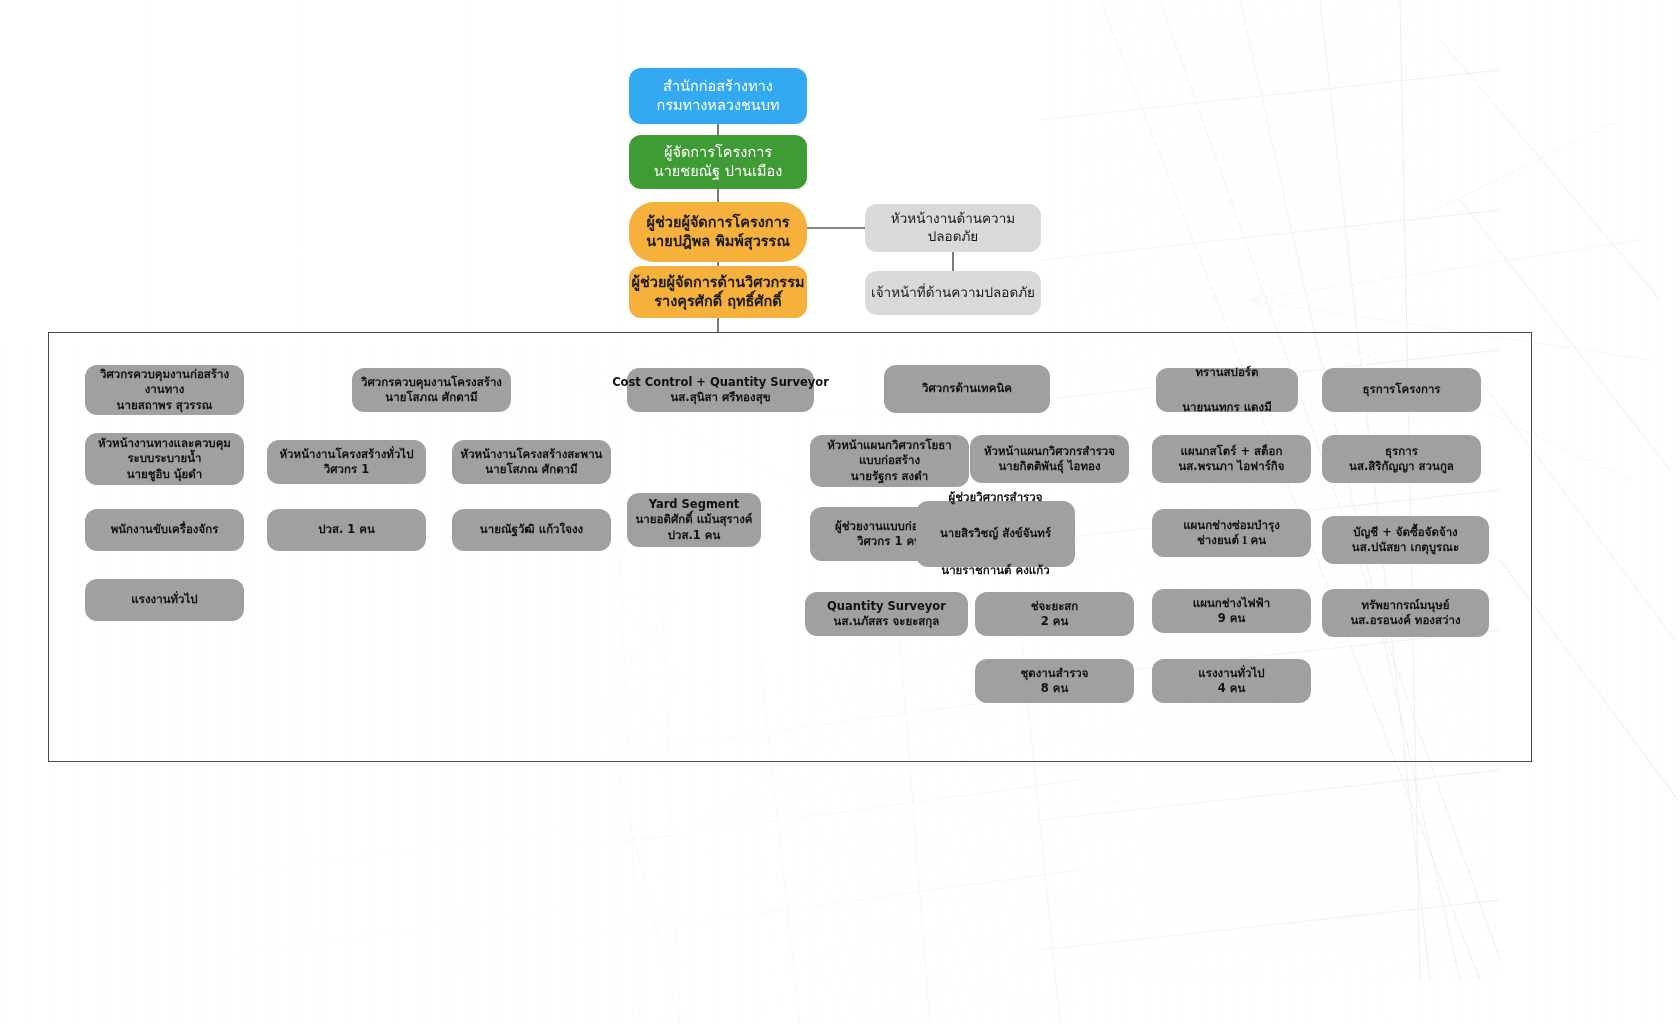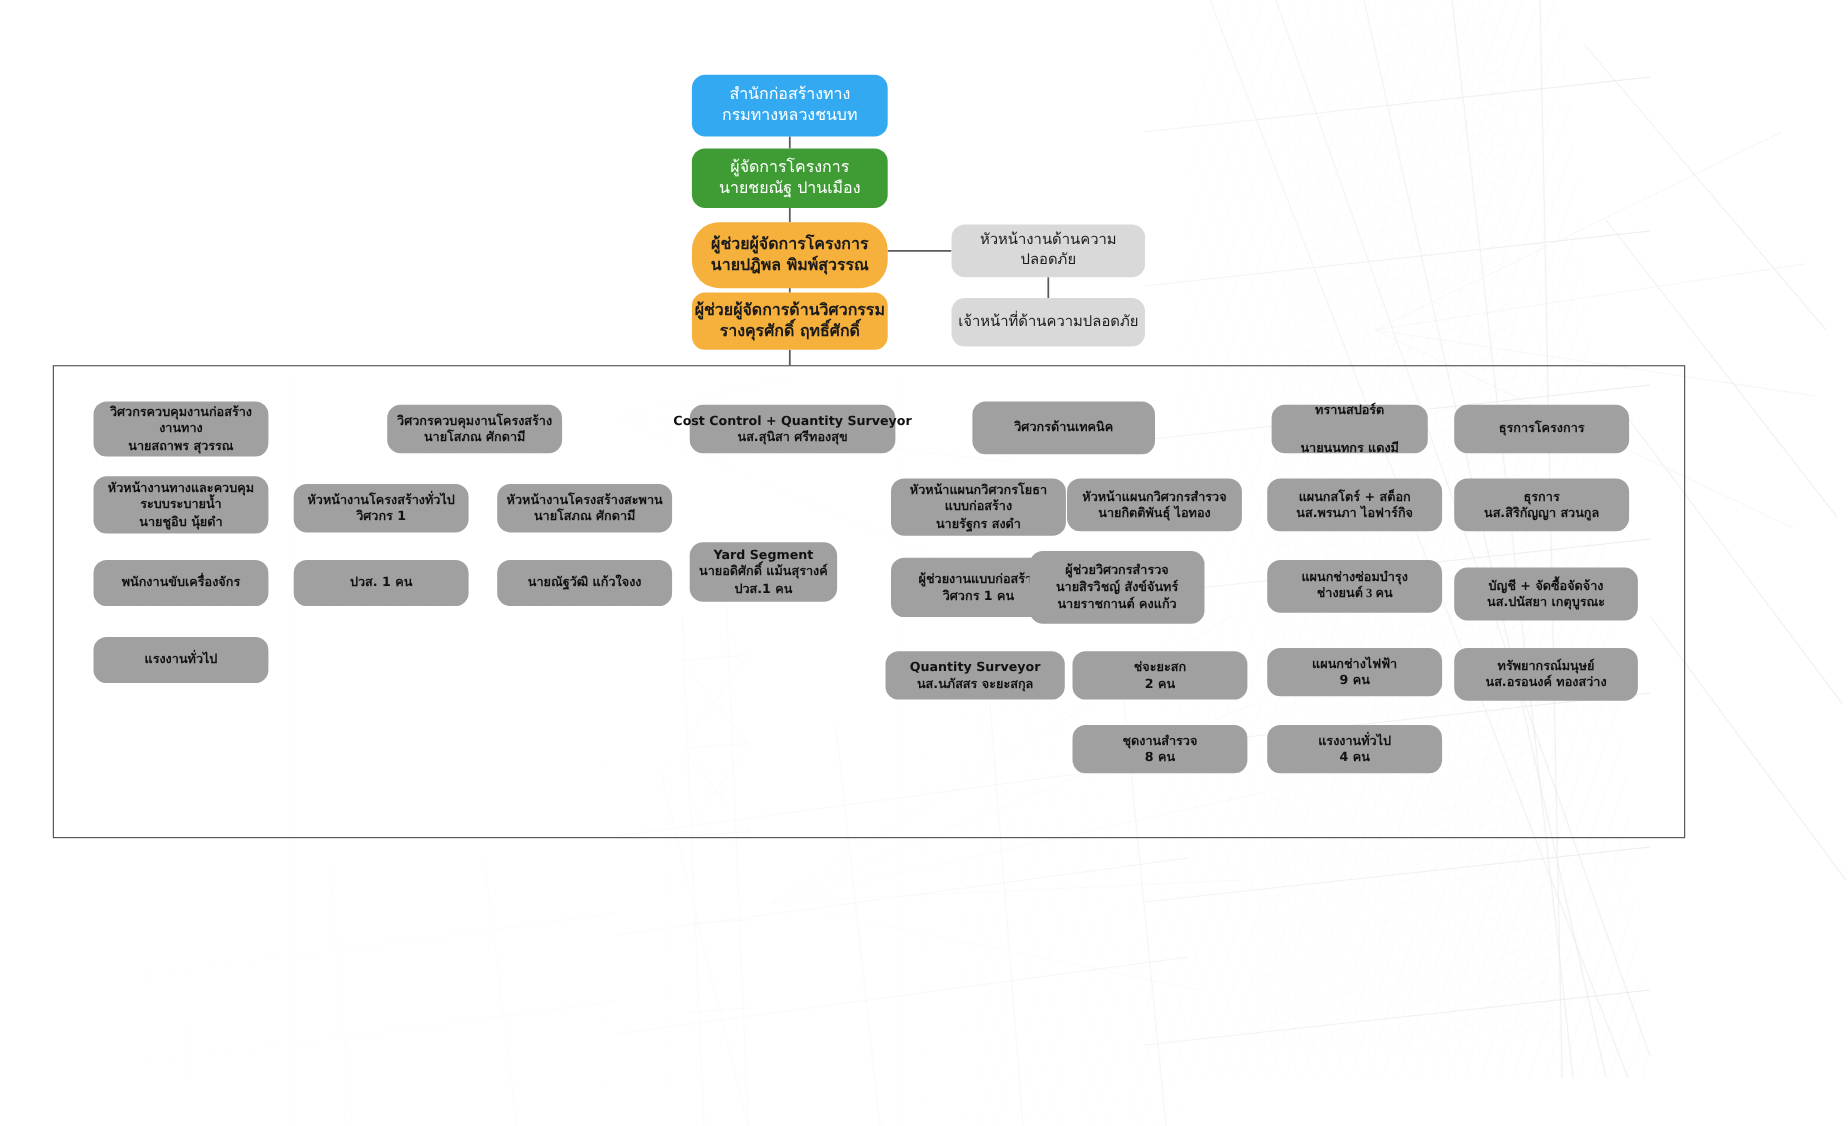--- a/index.html
+++ b/index.html
@@ -233,21 +233,21 @@
       <span class="ln">วิศวกร 1 คน</span>
     </div>
     <div class="node n-grey" style="left: 805px; top: 592px; width: 163px; height: 44px;">
       <span class="ln">Quantity Surveyor</span>
       <span class="ln">นส.นภัสสร จะยะสกุล</span>
     </div>
     <div class="node n-grey" style="left: 970px; top: 435px; width: 159px; height: 48px;">
       <span class="ln">หัวหน้าแผนกวิศวกรสำรวจ</span>
       <span class="ln">นายกิตติพันธุ์ ไอทอง</span>
     </div>
-    <div class="node n-grey" style="left: 936px; top: 501px; width: 159px; height: 66px;">
+    <div class="node n-grey" style="left: 916px; top: 501px; width: 159px; height: 66px; gap: 21px;">
       <span class="ln">ผู้ช่วยวิศวกรสำรวจ</span>
       <span class="ln">นายสิรวิชญ์ สังข์จันทร์</span>
       <span class="ln">นายราชกานต์ คงแก้ว</span>
     </div>
     <div class="node n-grey" style="left: 975px; top: 592px; width: 159px; height: 44px;">
       <span class="ln">ช่จะยะสก</span>
       <span class="ln">2 คน</span>
     </div>
     <div class="node n-grey" style="left: 975px; top: 659px; width: 159px; height: 44px;">
       <span class="ln">ชุดงานสำรวจ</span>
@@ -256,21 +256,21 @@
     <div class="node n-grey" style="left: 1156px; top: 368px; width: 142px; height: 44px; gap: 20px;">
       <span class="ln">ทรานสปอร์ต</span>
       <span class="ln">นายนนทกร แดงมี</span>
     </div>
     <div class="node n-grey" style="left: 1152px; top: 435px; width: 159px; height: 48px;">
       <span class="ln">แผนกสโตร์ + สต็อก</span>
       <span class="ln">นส.พรนภา ไอฟาร์กิจ</span>
     </div>
     <div class="node n-grey" style="left: 1152px; top: 509px; width: 159px; height: 48px; font-family: Liberation Serif, serif;">
       <span class="ln">แผนกช่างซ่อมบำรุง</span>
-      <span class="ln">ช่างยนต์ 3 คน</span>
+      <span class="ln">ช่างยนต์ 1 คน</span>
     </div>
     <div class="node n-grey" style="left: 1152px; top: 589px; width: 159px; height: 44px;">
       <span class="ln">แผนกช่างไฟฟ้า</span>
       <span class="ln">9 คน</span>
     </div>
     <div class="node n-grey" style="left: 1152px; top: 659px; width: 159px; height: 44px;">
       <span class="ln">แรงงานทั่วไป</span>
       <span class="ln">4 คน</span>
     </div>
     <div class="node n-grey" style="left: 1322px; top: 368px; width: 159px; height: 44px;">

